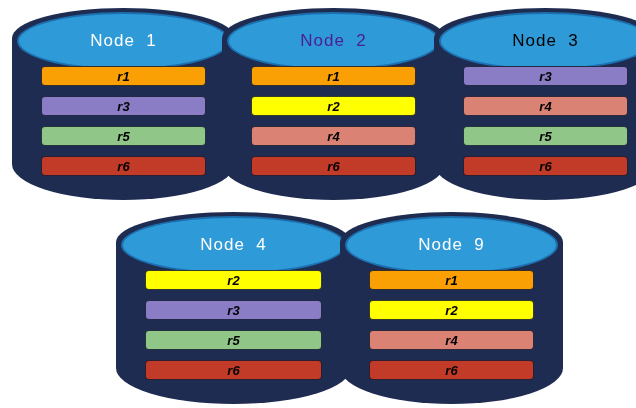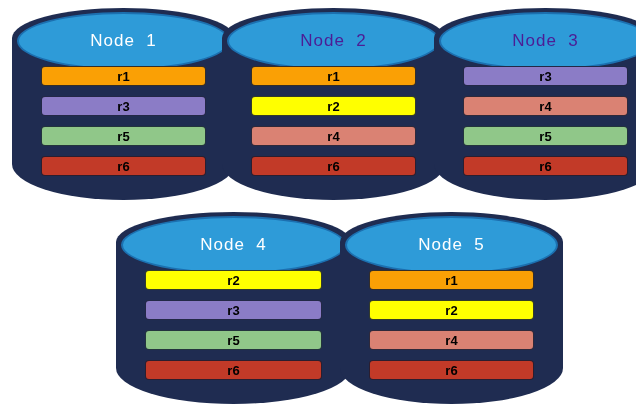--- a/index.html
+++ b/index.html
@@ -36,21 +36,21 @@
     border-width: 2px; border-style: solid;
     display: flex; align-items: center; justify-content: center;
   }
   .node-title {
     font-size: 17px;
     letter-spacing: 1px;
     white-space: pre;
   }
   .bars {
     position: absolute;
-    left: 29px; right: 29px; top: 58px;
+    left: 29px; right: 29px; top: 58px; font-style: italic;
   }
   .bar {
     height: 18px;
     margin-bottom: 10px;
     border-radius: 4px;
     border: 1px solid rgba(16, 26, 48, 0.85);
     display: flex; align-items: center; justify-content: center;
   }
   .bar-label {
     font-size: 13px;
@@ -106,21 +106,21 @@
 
   <div class="bar" style="background: rgb(194, 58, 40);">
     <span class="bar-label" style="color: rgb(0, 0, 0);">r6</span>
   </div>
 </div>
   </div>
 
   <div class="node">
     <div class="cyl-body" style="background: rgb(31, 44, 81);"></div>
     <div class="cyl-top" style="background: rgb(46, 155, 216); border-color: rgb(28, 112, 176);">
-      <span class="node-title" style="color: #4c1d95;">Node  3</span>
+      <span class="node-title" style="color: #000000;">Node  3</span>
     </div>
     <div class="bars">
   <div class="bar" style="background: rgb(139, 124, 198);">
     <span class="bar-label" style="color: rgb(0, 0, 0);">r3</span>
   </div>
 
   <div class="bar" style="background: rgb(218, 130, 115);">
     <span class="bar-label" style="color: rgb(0, 0, 0);">r4</span>
   </div>
 
@@ -154,21 +154,21 @@
 
   <div class="bar" style="background: rgb(194, 58, 40);">
     <span class="bar-label" style="color: rgb(0, 0, 0);">r6</span>
   </div>
 </div>
   </div>
 
   <div class="node">
     <div class="cyl-body" style="background: rgb(31, 44, 81);"></div>
     <div class="cyl-top" style="background: rgb(46, 155, 216); border-color: rgb(28, 112, 176);">
-      <span class="node-title" style="color: rgb(255, 255, 255);">Node  5</span>
+      <span class="node-title" style="color: rgb(255, 255, 255);">Node  9</span>
     </div>
     <div class="bars">
   <div class="bar" style="background: rgb(250, 160, 5);">
     <span class="bar-label" style="color: rgb(0, 0, 0);">r1</span>
   </div>
 
   <div class="bar" style="background: rgb(255, 255, 0);">
     <span class="bar-label" style="color: rgb(0, 0, 0);">r2</span>
   </div>
 

